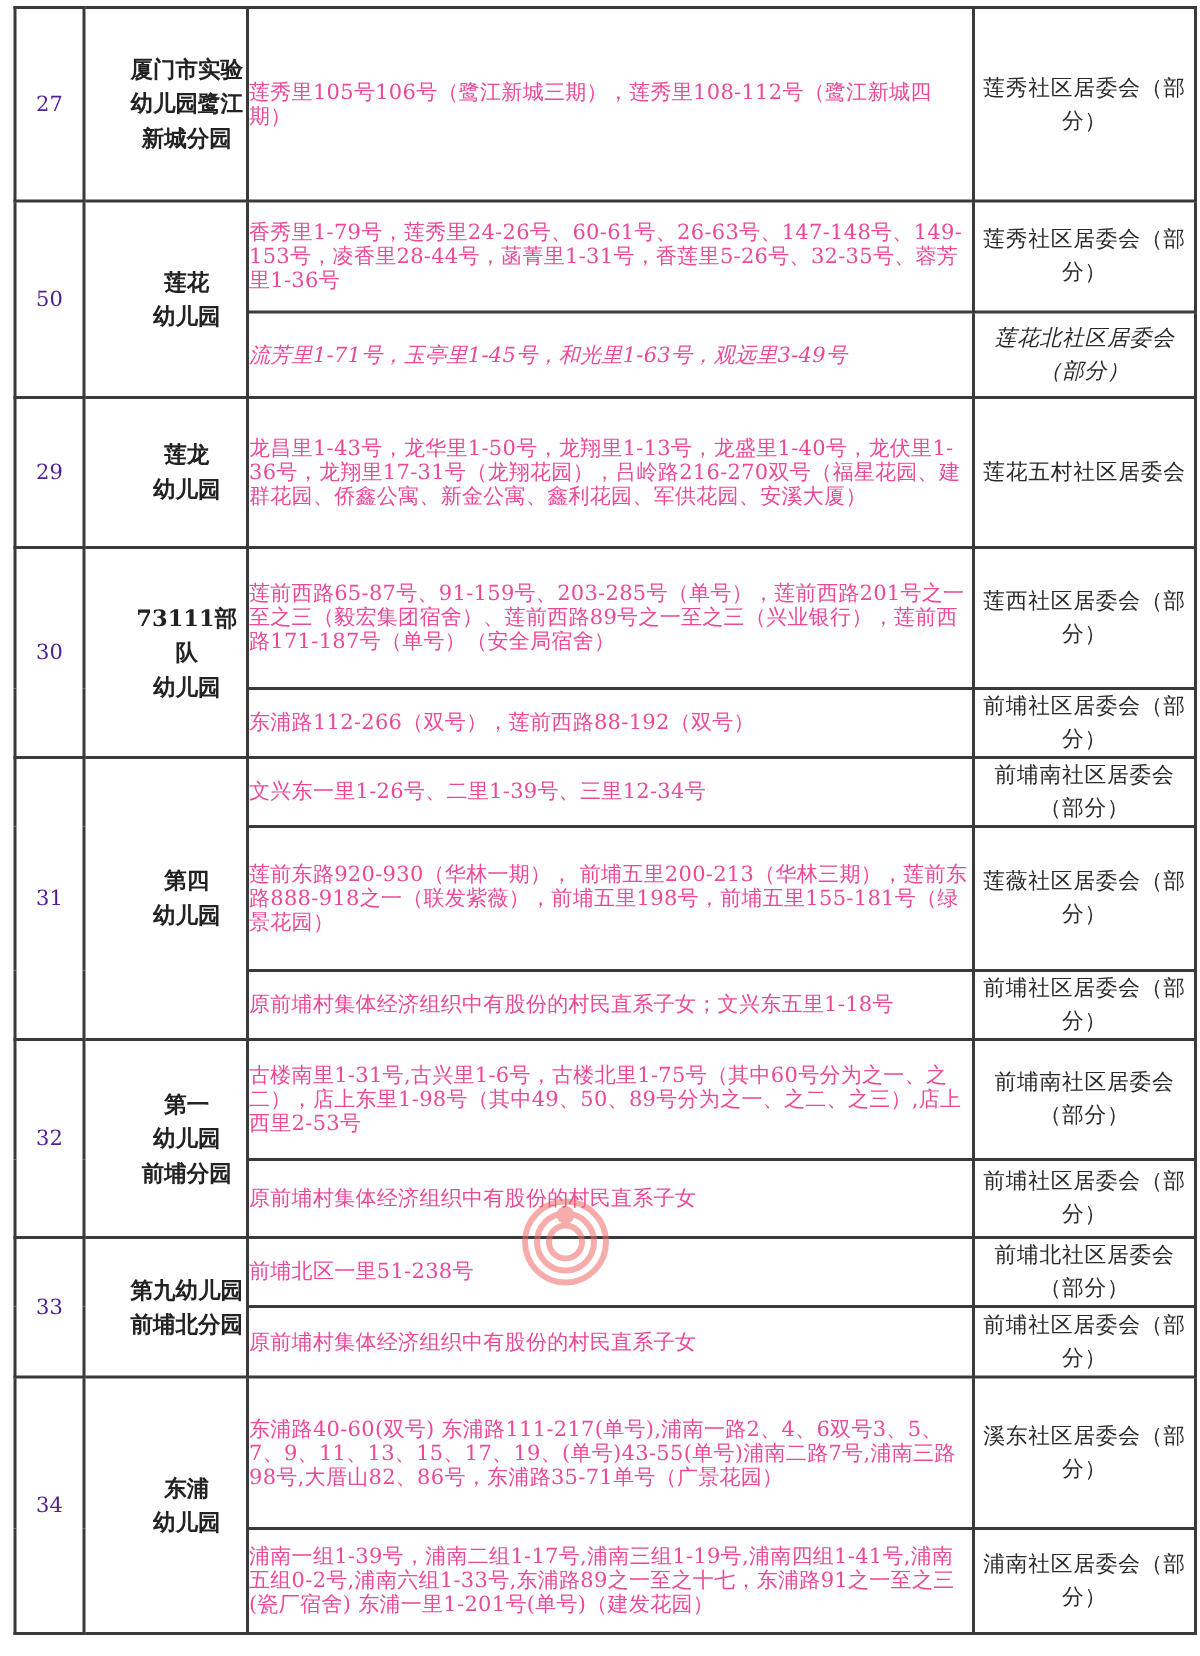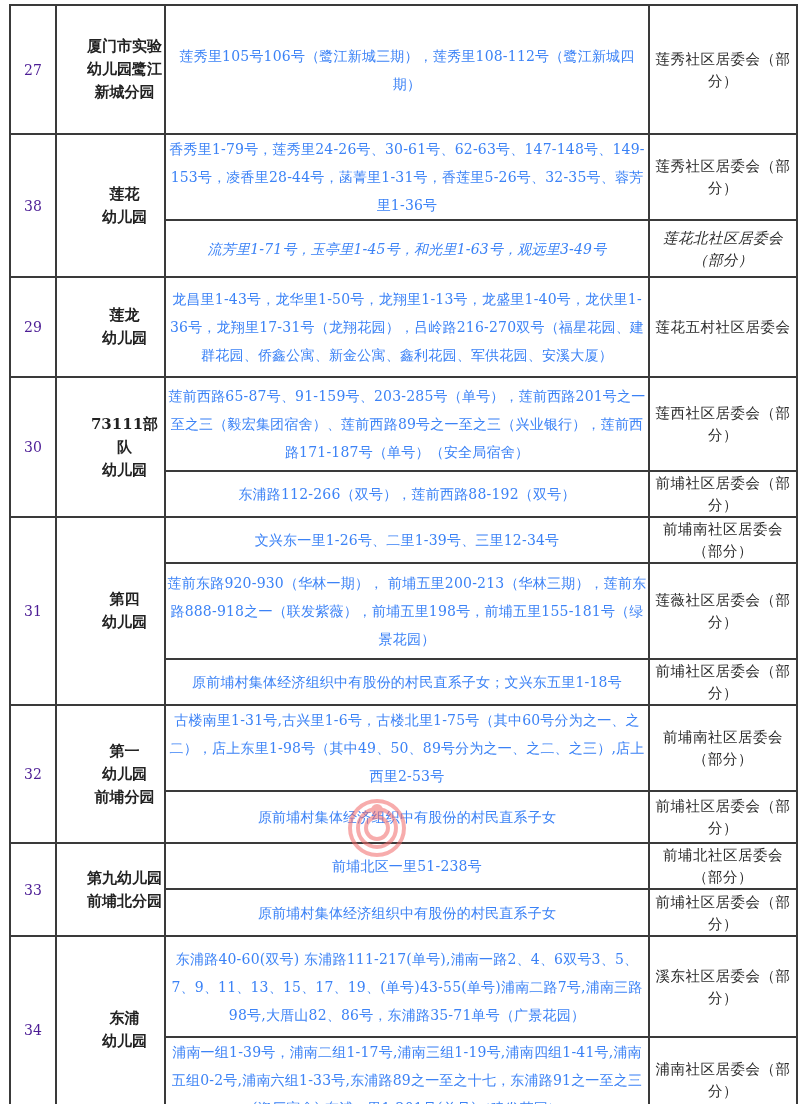--- a/index.html
+++ b/index.html
@@ -11,21 +11,21 @@
   }
   table.zone-table td {
     border: 2px solid #3a3a3a; padding: 0; vertical-align: middle;
   }
   col.c-num { width: 46px; }
   col.c-name { width: 109px; }
   col.c-area { width: 484px; }
   col.c-comm { width: 148px; }
   td.num { text-align: center; font-size: 14px; color: #4c1d95; }
   td.name { text-align: center; font-size: 15px; font-weight: bold; line-height: 23px; color: #222; padding: 0 4px; }
-  td.area { font-size: 14px; line-height: 28px; padding: 1px 6px 1px 6px; text-align: center; color: #3b82f6; letter-spacing: 0.2px; }
+  td.area { font-size: 14px; line-height: 16px; padding: 1px 6px 1px 6px; text-align: left; color: #ec4899; letter-spacing: 0.2px; }
   td.comm { text-align: center; font-size: 14.5px; line-height: 22px; padding: 0 6px; color: #2a2a2a; letter-spacing: 0.5px; margin-top: 45px; }
   .name-line { display: block; padding-left: 28px; }
   .watermark {
     position: absolute; left: 346px; top: 797px; width: 300px; height: 62px;
     pointer-events: none; opacity: 0.55;
   }
   .wm-text {
     position: absolute; left: 70px; top: 2px; font-size: 48px; color: #f26a6a;
     font-family: "DejaVu Serif", serif; font-style: italic; letter-spacing: 8px; font-weight: normal;
   }
@@ -45,26 +45,26 @@
         <td class="num" rowspan="1">27</td>
         <td class="name" rowspan="1">
           <span class="name-line">厦门市实验</span>
           <span class="name-line">幼儿园鹭江</span>
           <span class="name-line">新城分园</span>
         </td>
         <td class="area">莲秀里105号106号（鹭江新城三期），莲秀里108-112号（鹭江新城四期）</td>
         <td class="comm">莲秀社区居委会（部分）</td>
       </tr>
       <tr style="height: 74px;">
-        <td class="num" rowspan="2">38</td>
+        <td class="num" rowspan="2">50</td>
         <td class="name" rowspan="2">
           <span class="name-line">莲花</span>
           <span class="name-line">幼儿园</span>
         </td>
-        <td class="area">香秀里1-79号，莲秀里24-26号、30-61号、62-63号、147-148号、149-153号，凌香里28-44号，菡菁里1-31号，香莲里5-26号、32-35号、蓉芳里1-36号</td>
+        <td class="area">香秀里1-79号，莲秀里24-26号、60-61号、26-63号、147-148号、149-153号，凌香里28-44号，菡菁里1-31号，香莲里5-26号、32-35号、蓉芳里1-36号</td>
         <td class="comm">莲秀社区居委会（部分）</td>
       </tr>
       <tr style="height: 57px; font-style: italic;">
         <td class="area">流芳里1-71号，玉亭里1-45号，和光里1-63号，观远里3-49号</td>
         <td class="comm">莲花北社区居委会（部分）</td>
       </tr>
       <tr style="height: 100px;">
         <td class="num" rowspan="1">29</td>
         <td class="name" rowspan="1">
           <span class="name-line">莲龙</span>

